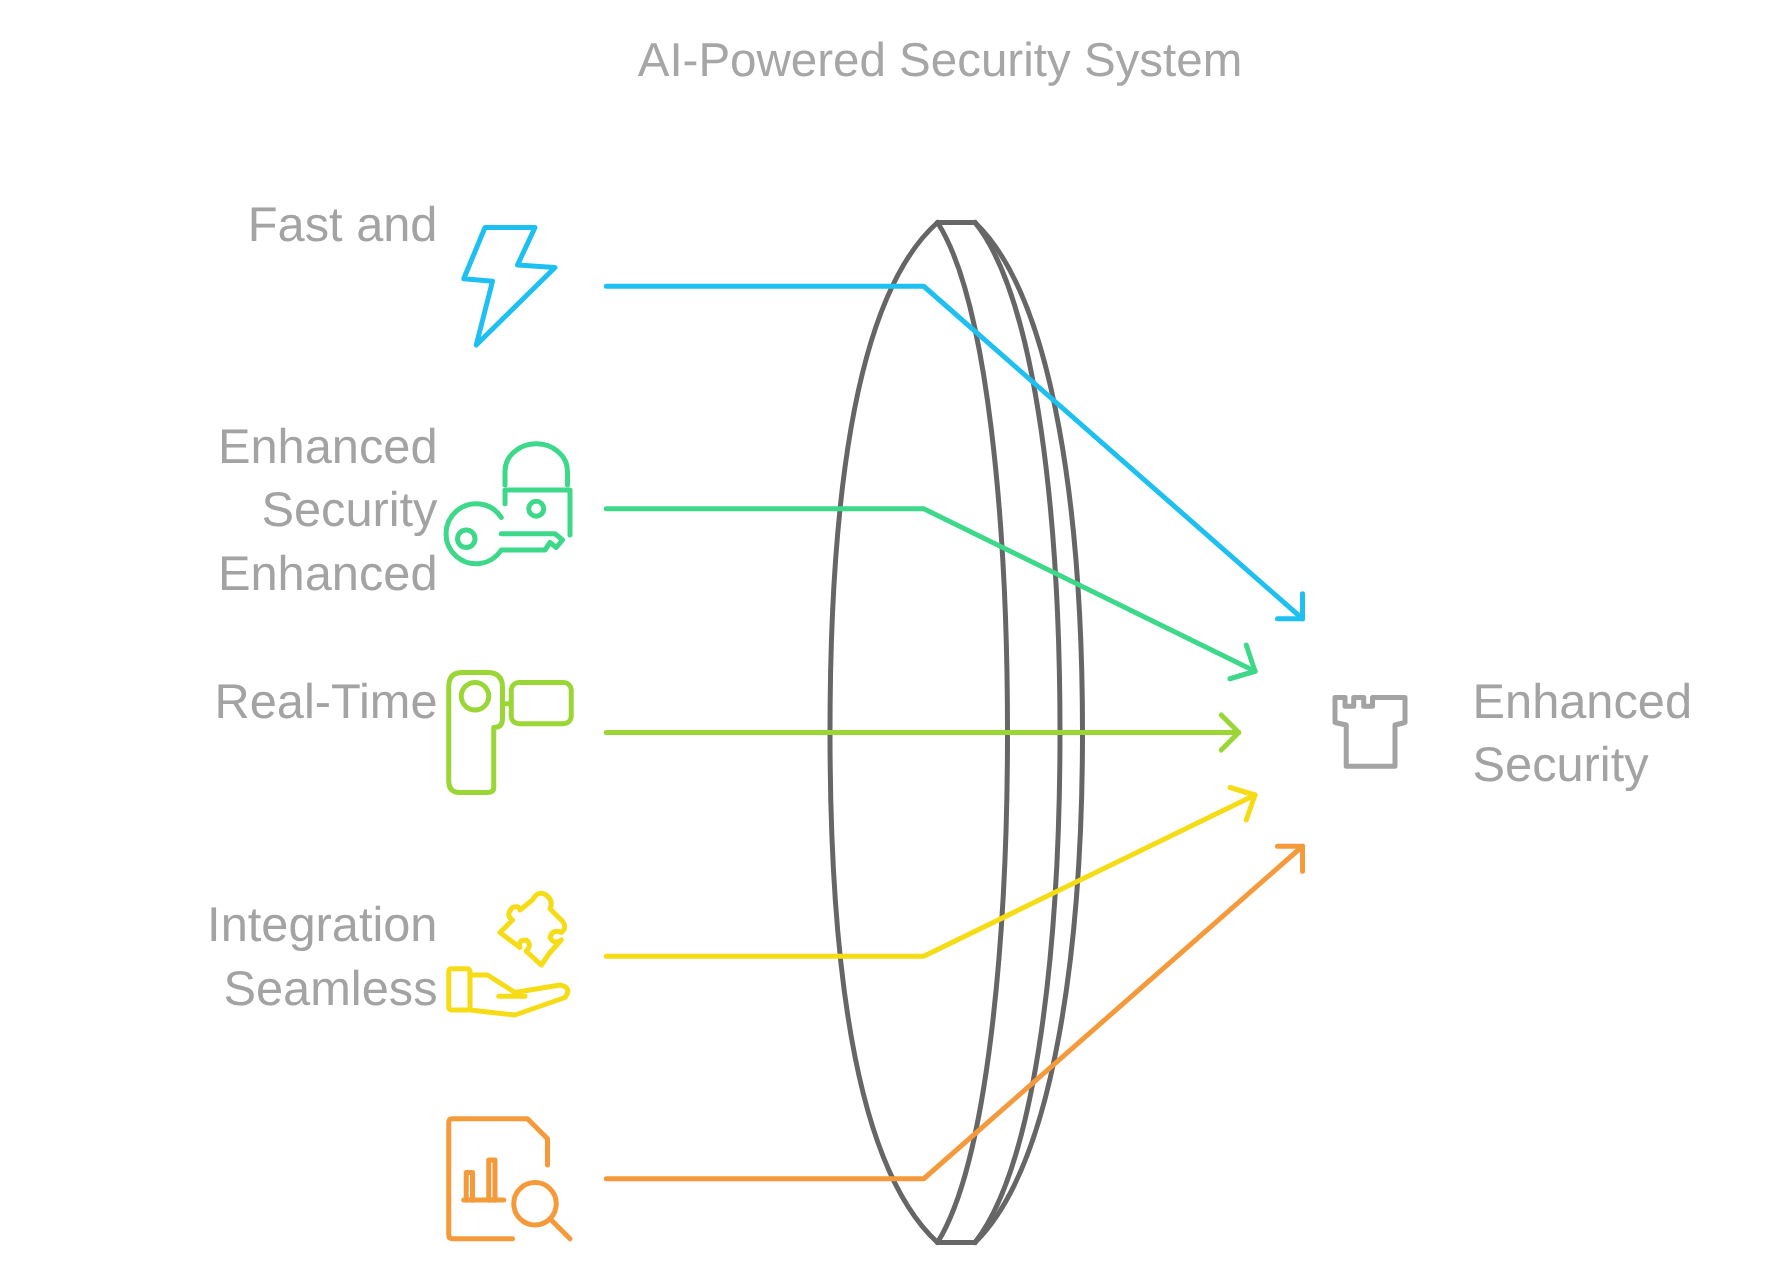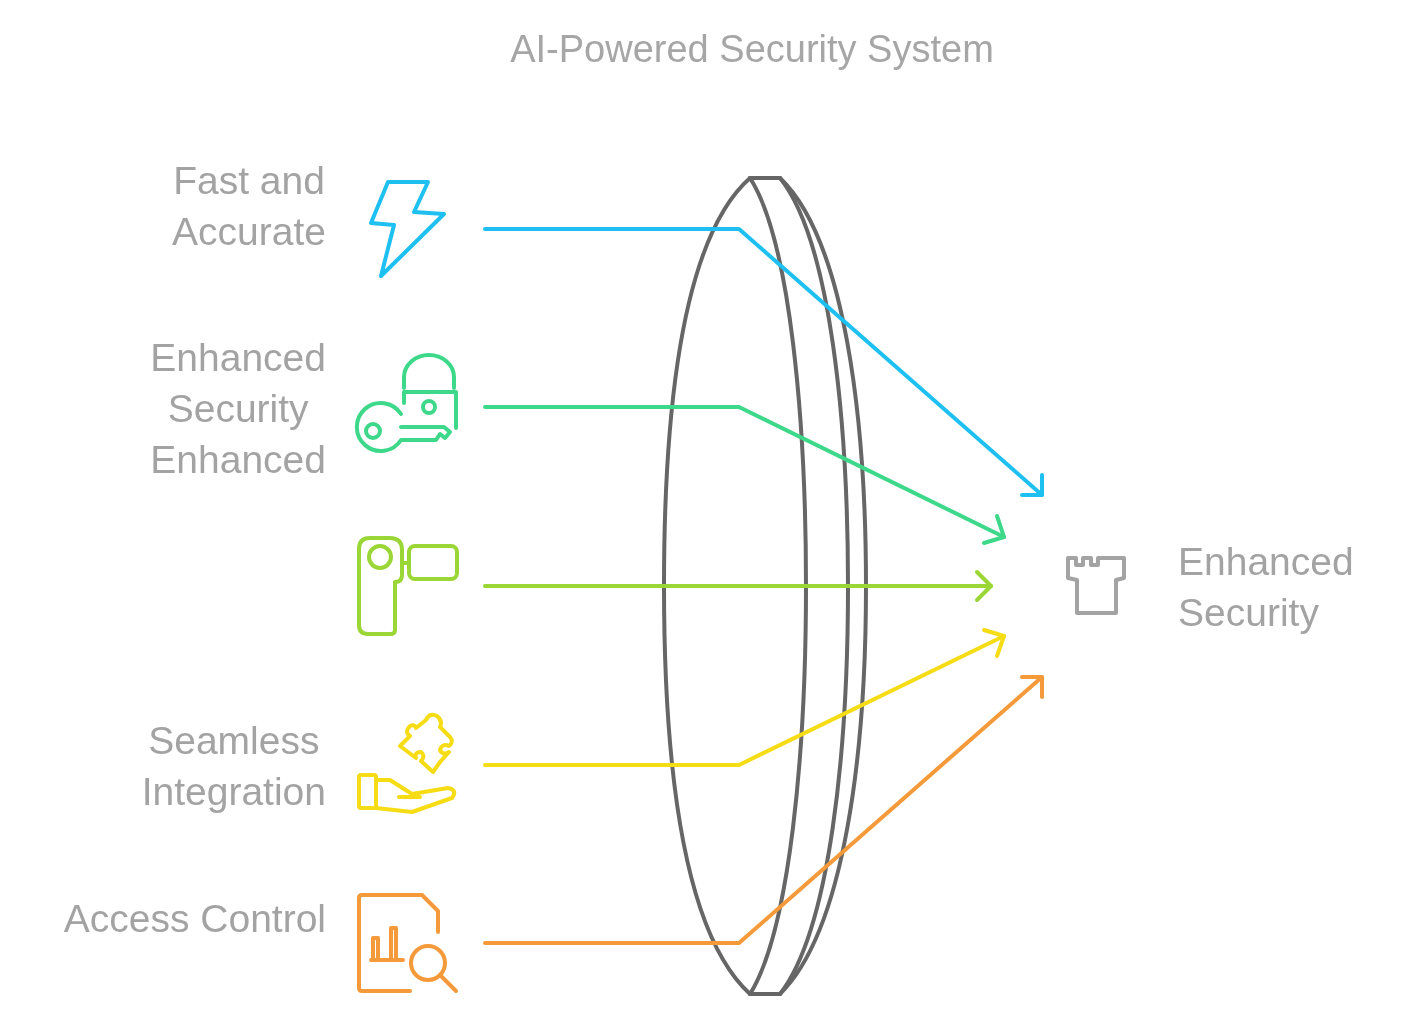--- a/index.html
+++ b/index.html
@@ -1,47 +1,46 @@
 <!DOCTYPE html>
 <html><head>
   <meta charset="utf-8">
   <style>
     html, body { margin: 0; padding: 0; background: #ffffff; }
     body { width: 1428px; height: 1022px; position: relative; overflow: hidden;
            font-family: "Liberation Sans", sans-serif; }
     .title { position: absolute; left: 0; width: 1504px; top: 28px; text-align: center;
              font-size: 38px; color: #a6a6a6; letter-spacing: 0px; }
-    .label { position: absolute; right: 1102px; text-align: center; font-size: 39px;
+    .label { position: absolute; right: 1078px; text-align: right; font-size: 39px;
              line-height: 51px; color: #a3a3a3; white-space: nowrap; }
     .out-label { position: absolute; left: 1178px; top: 536px; font-size: 39px;
                  line-height: 51px; color: #a3a3a3; }
     svg.diagram { position: absolute; left: 0; top: 0; }
   </style>
 </head>
 <body>
 
 <div class="title">AI-Powered Security System</div>
 
 <div class="label" style="top:155px">
   <div>Fast and</div>
-  <div>Accurate</div>
 </div>
 <div class="label" style="top:332px">
   <div>Enhanced</div>
   <div>Security</div>
   <div>Enhanced</div>
 </div>
 <div class="label" style="top:536px">
+  <div>Real-Time</div>
 </div>
 <div class="label" style="top:715px">
+  <div>Integration</div>
   <div>Seamless</div>
-  <div>Integration</div>
 </div>
 <div class="label" style="top:893px">
-  <div>Access Control</div>
 </div>
 
 <div class="out-label">
   <div>Enhanced</div>
   <div>Security</div>
 </div>
 
 <svg class="diagram" width="1428" height="1022" viewBox="0 0 1428 1022">
 
   <g fill="none" stroke="#666666" stroke-width="4" stroke-linejoin="round" stroke-linecap="round">

